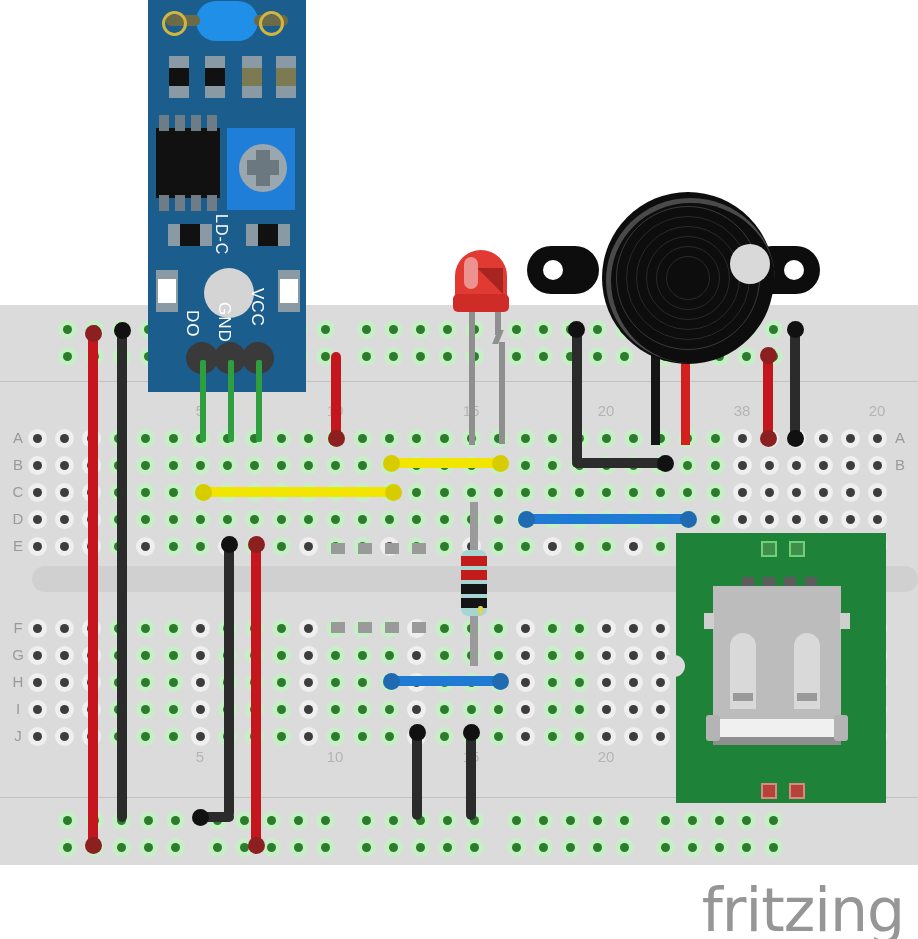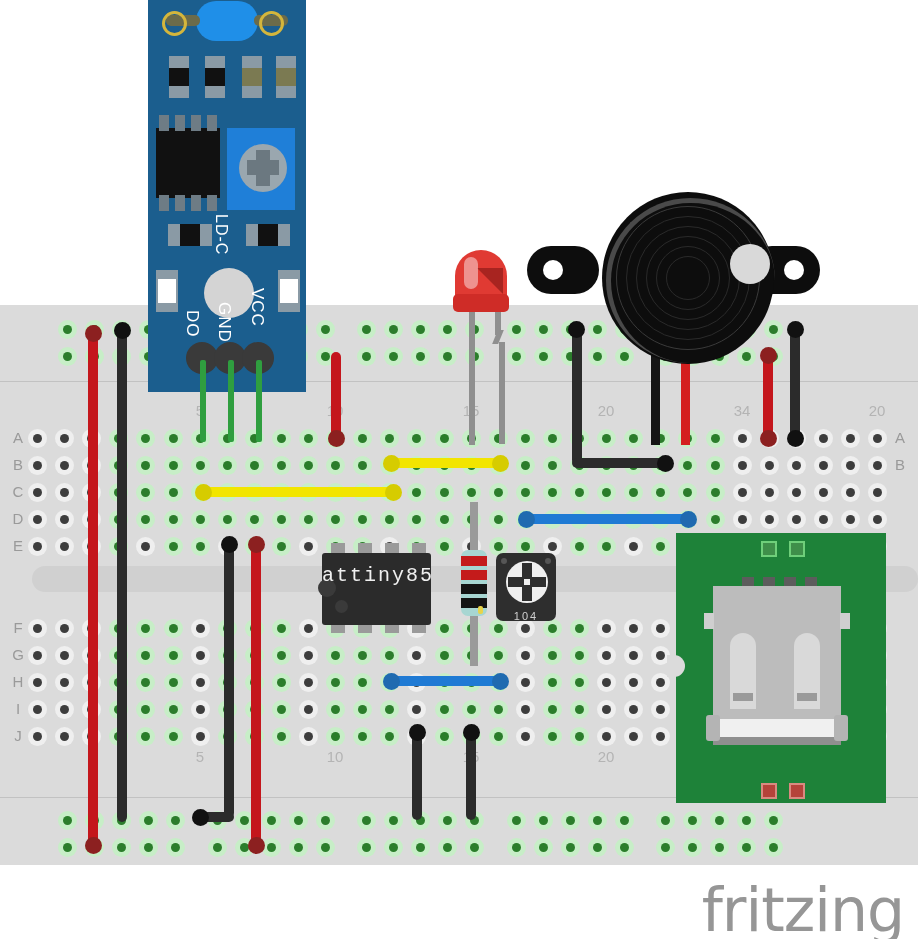--- a/index.html
+++ b/index.html
@@ -195,21 +195,21 @@
   <div class="row-label abs" style="left:10px;top:700px">I</div>
   <div class="row-label abs" style="left:10px;top:727px">J</div>
 
   <div class="row-label abs" style="left:892px;top:429px">A</div>
   <div class="row-label abs" style="left:892px;top:456px">B</div>
 
   <div class="col-label abs" style="left:185px;top:402px">5</div>
   <div class="col-label abs" style="left:320px;top:402px">10</div>
   <div class="col-label abs" style="left:456px;top:402px">15</div>
   <div class="col-label abs" style="left:591px;top:402px">20</div>
-  <div class="col-label abs" style="left:727px;top:402px">34</div>
+  <div class="col-label abs" style="left:727px;top:402px">38</div>
   <div class="col-label abs" style="left:862px;top:402px">20</div>
 
   <div class="col-label abs" style="left:185px;top:748px">5</div>
   <div class="col-label abs" style="left:320px;top:748px">10</div>
   <div class="col-label abs" style="left:456px;top:748px">15</div>
   <div class="col-label abs" style="left:591px;top:748px">20</div>
 
   <div class="abs" id="holes-layer" style="left:0;top:0;width:918px;height:939px;">
       <div class="hole lit" style="left: 58px; top: 320px;"></div>
       <div class="hole lit" style="left: 85.1px; top: 320px;"></div>
@@ -799,50 +799,33 @@
     <div class="ic-leg abs" style="left:358px;top:543px;"></div>
     <div class="ic-leg abs" style="left:385px;top:543px;"></div>
     <div class="ic-leg abs" style="left:412px;top:543px;"></div>
   </div>
   <div class="abs">
     <div class="ic-leg abs" style="left:331px;top:622px;"></div>
     <div class="ic-leg abs" style="left:358px;top:622px;"></div>
     <div class="ic-leg abs" style="left:385px;top:622px;"></div>
     <div class="ic-leg abs" style="left:412px;top:622px;"></div>
   </div>
-  <div class="abs" id="ic">
-    <div class="notch"></div>
-    <div class="dot"></div>
-    <div class="label">attiny85</div>
-  </div>
 
   <div class="abs" id="res">
     <div class="res-lead" style="top:-26px;height:50px;"></div>
     <div class="res-lead" style="top:84px;height:54px;"></div>
     <div class="res-body">
       <div class="res-band" style="top:6px;height:10px;background:#c41b1b;"></div>
       <div class="res-band" style="top:20px;height:10px;background:#c41b1b;"></div>
       <div class="res-band" style="top:34px;height:10px;background:#141414;"></div>
       <div class="res-band" style="top:48px;height:10px;background:#141414;"></div>
       <div class="abs" style="left:17px;top:56px;width:5px;height:8px;background:#e8d44a;border-radius:2px;"></div>
     </div>
   </div>
 
-  <div class="abs" id="pot">
-    <div class="pot-body"></div>
-    <div class="pot-screw" style="left:5px;top:5px;"></div>
-    <div class="pot-screw" style="left:49px;top:5px;"></div>
-    <div class="pot-dial">
-      <div class="pot-cross abs" style="left:16px;top:2px;width:10px;height:16px;"></div>
-      <div class="pot-cross abs" style="left:16px;top:24px;width:10px;height:16px;"></div>
-      <div class="pot-cross abs" style="left:2px;top:16px;width:16px;height:10px;"></div>
-      <div class="pot-cross abs" style="left:24px;top:16px;width:16px;height:10px;"></div>
-    </div>
-    <div class="pot-txt">104</div>
-  </div>
 
   <div class="abs" id="usb">
     <div class="notch"></div>
     <div class="pad-g abs" style="left:85px;top:8px;"></div>
     <div class="pad-g abs" style="left:113px;top:8px;"></div>
     <div class="pad-r abs" style="left:85px;top:250px;"></div>
     <div class="pad-r abs" style="left:113px;top:250px;"></div>
 
     <div class="usb-tab-top abs" style="left:66px;top:44px;"></div>
     <div class="usb-tab-top abs" style="left:87px;top:44px;"></div>

